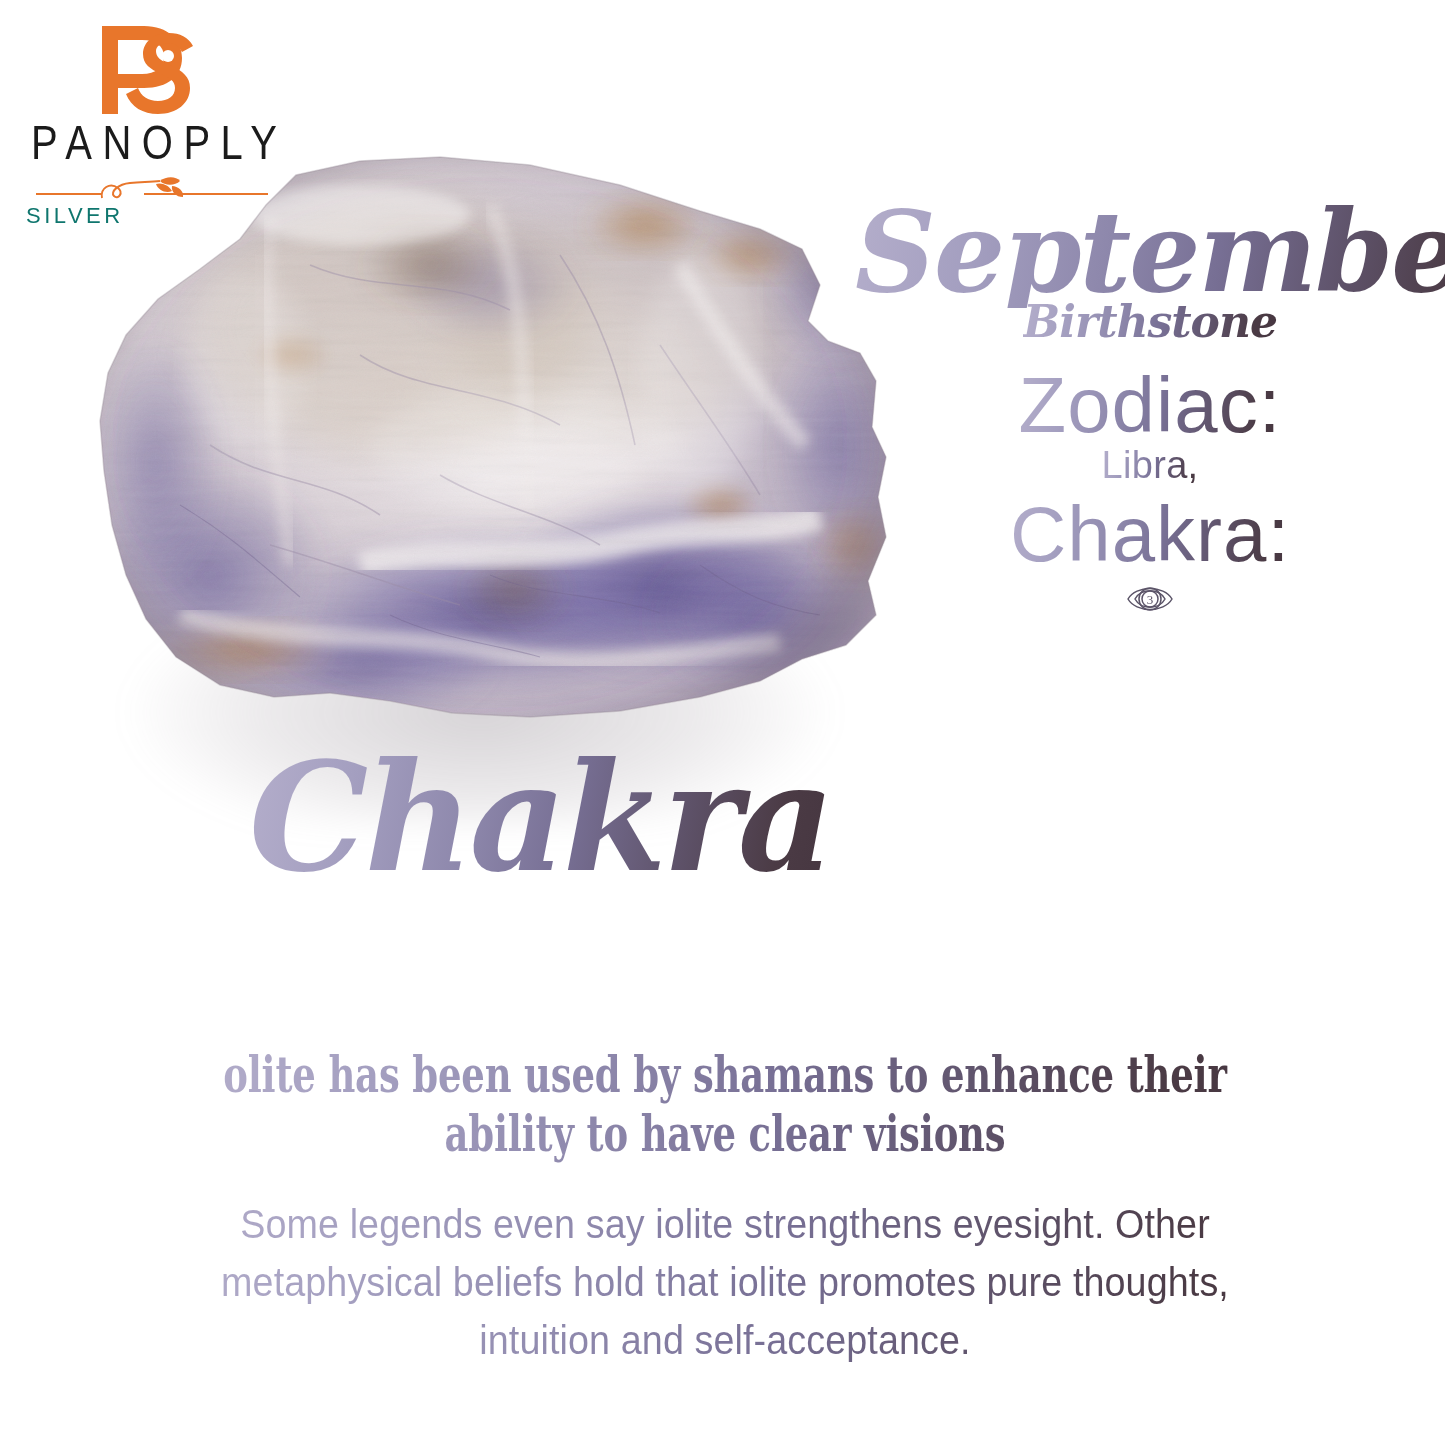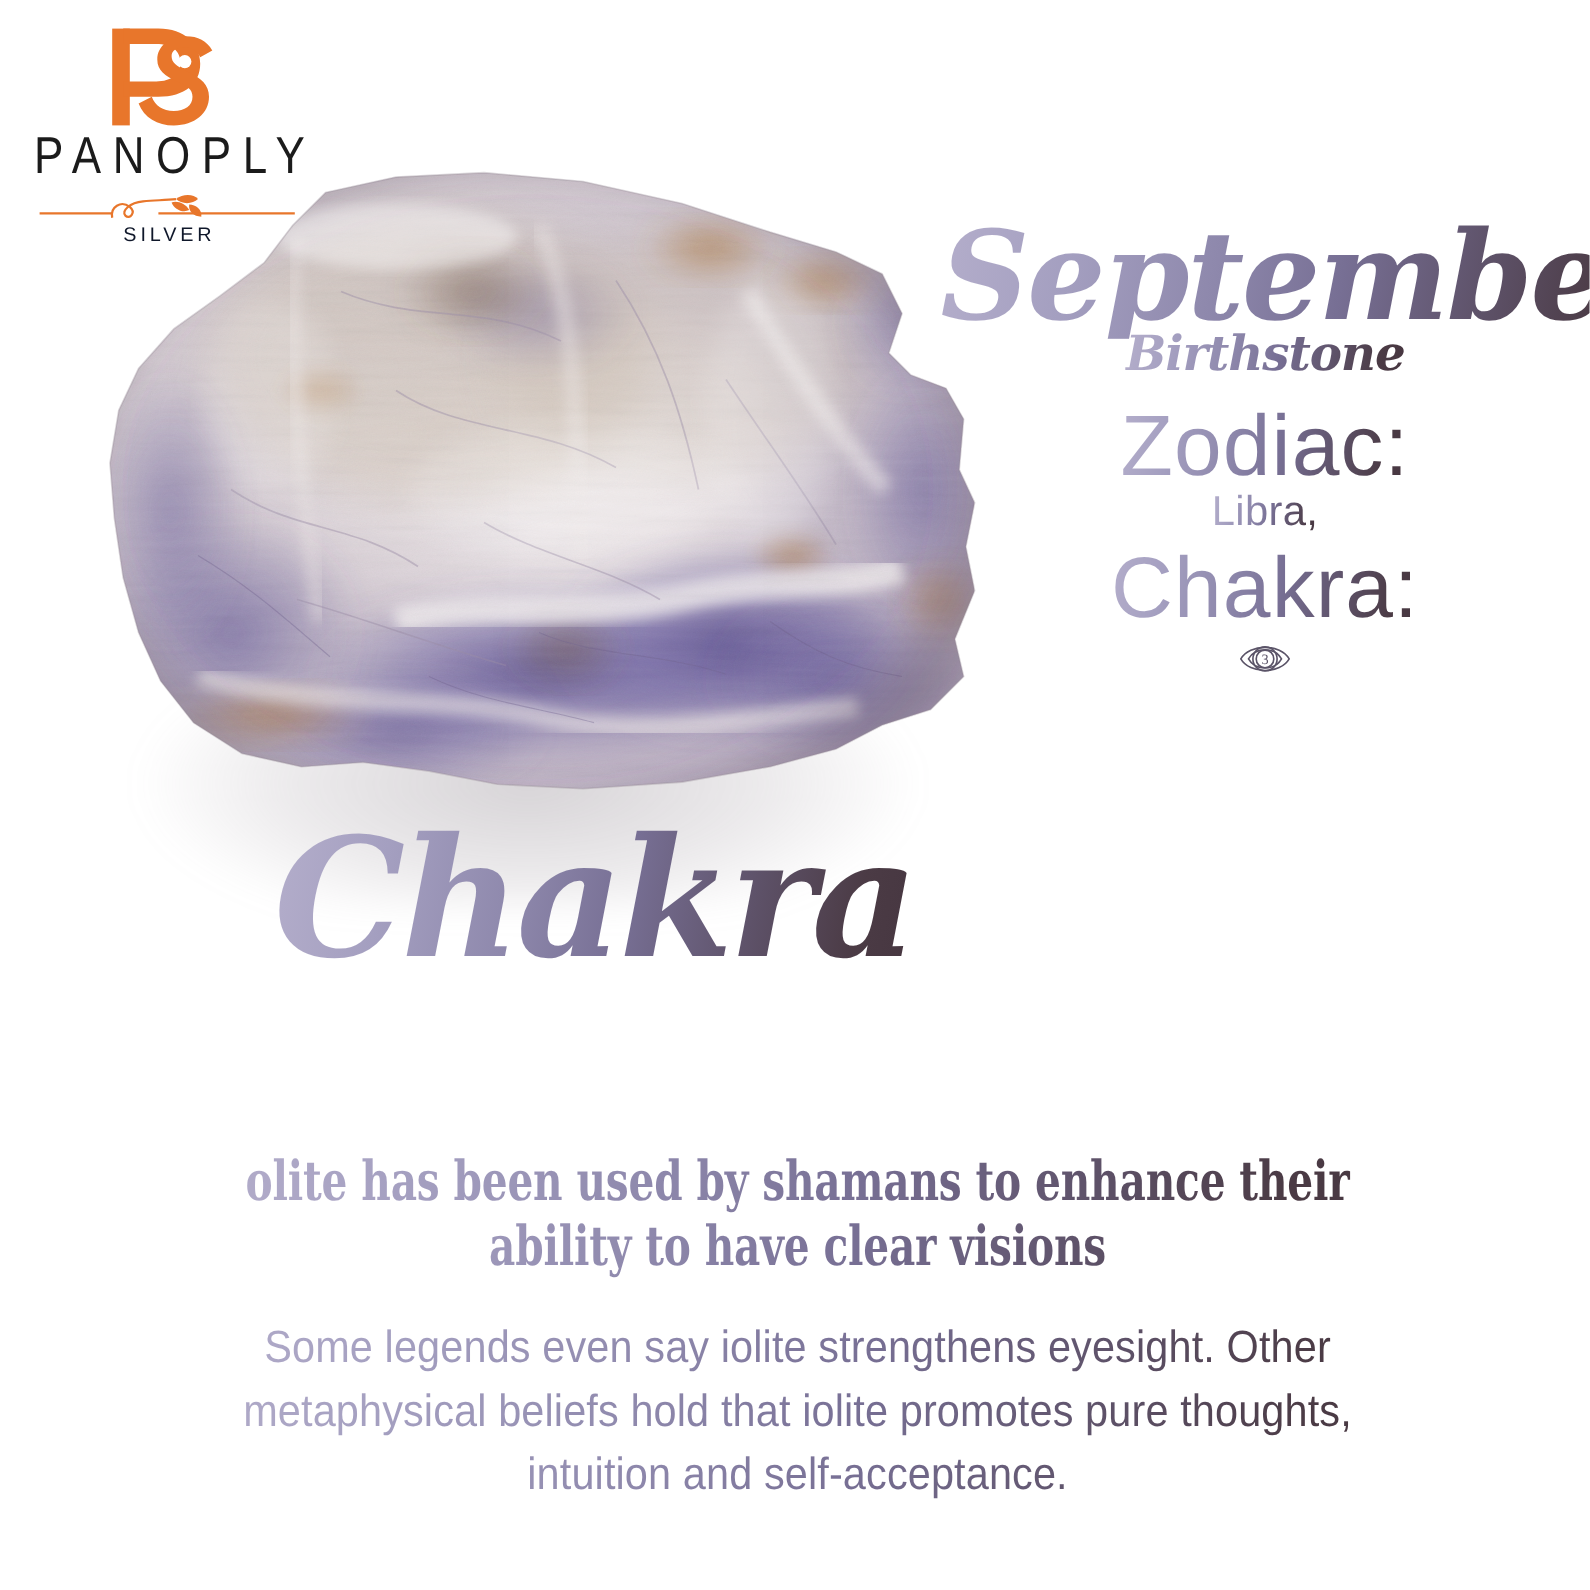--- a/index.html
+++ b/index.html
@@ -15,36 +15,36 @@
   .grad{
     background-image:linear-gradient(100deg,#b4aecb 0%,#a49fc0 18%,#8e88ac 38%,#776f94 55%,#5e5269 74%,#4b3b45 90%,#463640 100%);
     -webkit-background-clip:text;
     background-clip:text;
     color:transparent;
     -webkit-text-fill-color:transparent;
     display:inline-block;
   }
 
   
-  #logo{position:absolute;left:22px;top:18px;width:260px;text-align:center;}
+  #logo{position:absolute;left:22px;top:18px;width:260px;}
   .logo-mark{
     position:relative;height:104px;width:100%;
   }
   .logo-mark svg{display:block;margin:0 auto;}
   .logo-word{
     font-family:"Liberation Sans",sans-serif;
     font-size:40px;letter-spacing:10.5px;
     color:#1b1b1b;font-weight:300;
     margin-left:9px;line-height:1;
     transform:scaleY(1.18);transform-origin:center;
   }
   .logo-div{margin-top:12px;height:30px;position:relative;}
   .logo-div svg{display:block;margin:0 auto;}
   .logo-sub{
-    font-size:18px;letter-spacing:3.5px;color:#0f172a;
+    font-size:22px;letter-spacing:3.5px;color:#0f766e;
     margin-top:-1px;margin-left:4px;
   }
 
   
   #stone-wrap{
     position:absolute;left:60px;top:145px;width:840px;height:600px;
   }
   #stone-shadow{
     position:absolute;left:70px;top:430px;width:700px;height:250px;
     background:radial-gradient(ellipse at 50% 55%,rgba(120,110,120,.30) 0%,rgba(140,130,140,.16) 45%,rgba(255,255,255,0) 72%);

